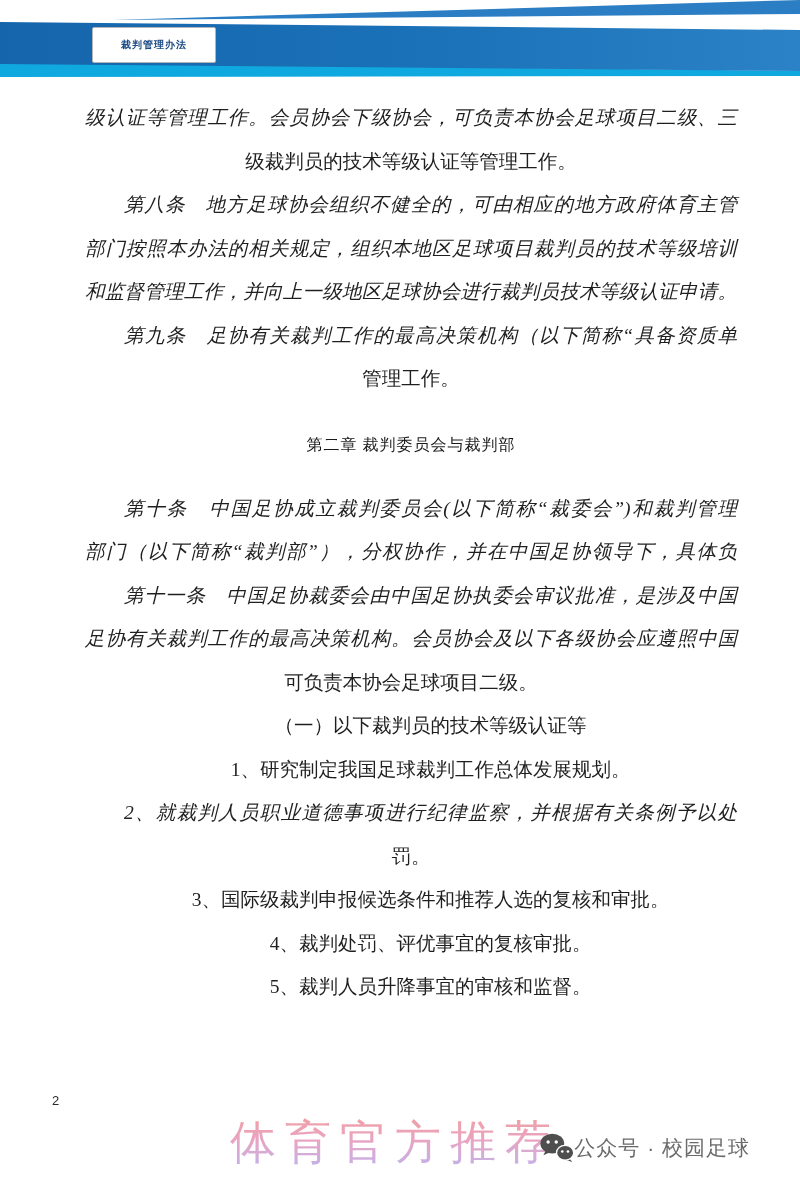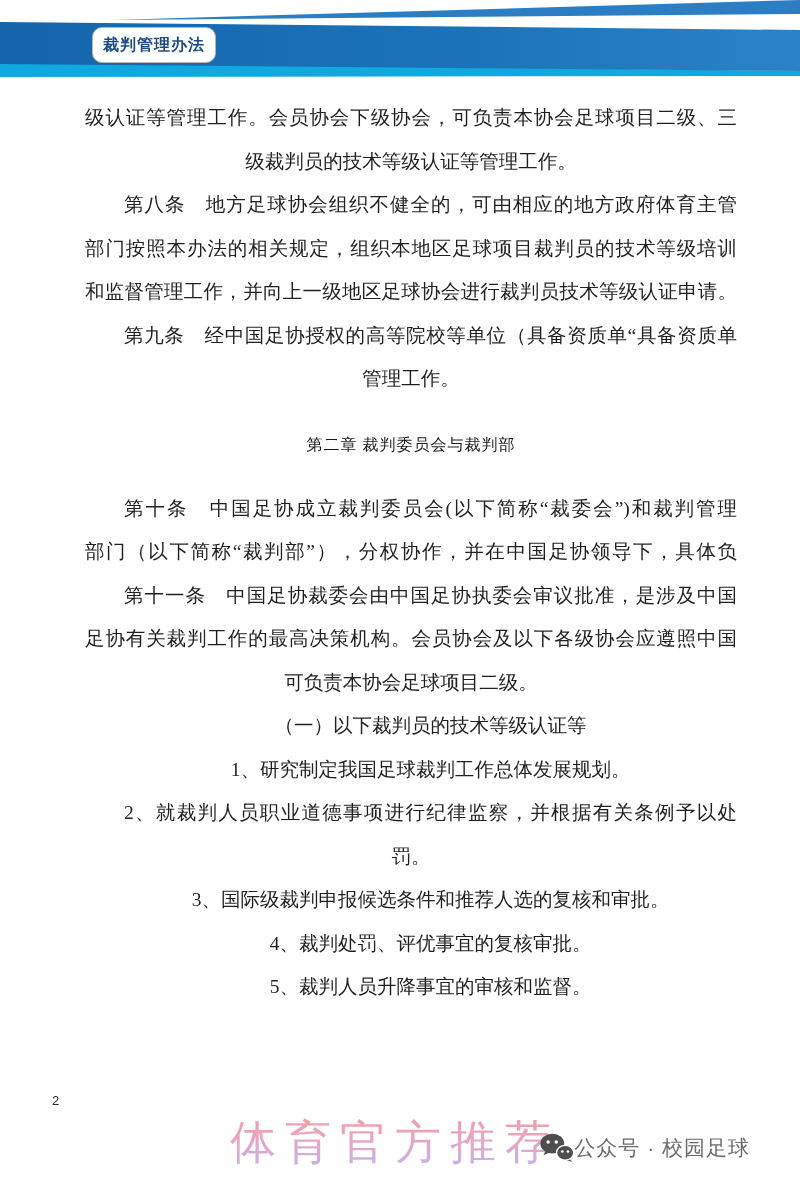--- a/index.html
+++ b/index.html
@@ -6,31 +6,31 @@
   html,body { background:#e8e8e8; }
   .page {
     position:relative; width:800px; height:1186px; margin:0 auto;
     background:#ffffff; overflow:hidden;
     font-family:"Liberation Serif","DejaVu Serif",serif;
   }
   
   .banner { position:absolute; top:0; left:0; width:800px; height:82px; }
   .badge {
     position:absolute; left:92px; top:27px; width:124px; height:36px;
-    background:#ffffff; border:1px solid #b5b5b5; border-radius:10px;
+    background:#ffffff; border:1px solid #b5b5b5; border-radius:2px;
     display:flex; align-items:center; justify-content:center;
-    font-size:16px; font-weight:600; letter-spacing:1px; color:#1c4b84;
+    font-size:10px; font-weight:600; letter-spacing:1px; color:#1c4b84;
   }
   
   .doc {
     position:absolute; left:85px; top:96px; width:652px;
     color:#1f1f1f; font-size:19.5px;
   }
   .ln { height:43.5px; line-height:43.5px; white-space:nowrap;text-align:center; }
-  .ln.full { white-space:normal; text-align:justify; text-align-last:justify; }
+  .ln.full { white-space:normal; text-align:justify; text-align-last:justify;font-style:italic; }
   .ln.indent { text-indent:2em; }
   .chapter {
     height:44px; line-height:44px; margin:22px 0 20px 0;
     font-size:16px; text-align:center; letter-spacing:1px; color:#1a1a1a;
   }
   
   .page-num {
     position:absolute; left:52px; top:1093px; font-size:13px; color:#2a2a2a;
     font-family:"Liberation Sans","DejaVu Sans",sans-serif;
   }
@@ -71,21 +71,21 @@
       <span>裁判管理办法</span>
     </div>
   </div>
 
   <div class="doc">
     <div class="ln full">级认证等管理工作。会员协会下级协会，可负责本协会足球项目二级、三</div>
     <div class="ln">级裁判员的技术等级认证等管理工作。</div>
     <div class="ln indent full">第八条　地方足球协会组织不健全的，可由相应的地方政府体育主管</div>
     <div class="ln full">部门按照本办法的相关规定，组织本地区足球项目裁判员的技术等级培训</div>
     <div class="ln full">和监督管理工作，并向上一级地区足球协会进行裁判员技术等级认证申请。</div>
-    <div class="ln indent full">第九条　经中国足协授权的高等院校等单位（具备资质单“具备资质单</div>
+    <div class="ln indent full">第九条　足协有关裁判工作的最高决策机构（以下简称“具备资质单</div>
     <div class="ln">管理工作。</div>
 
     <div class="chapter">第二章  裁判委员会与裁判部</div>
 
     <div class="ln indent full">第十条　中国足协成立裁判委员会(以下简称“裁委会”)和裁判管理</div>
     <div class="ln full">部门（以下简称“裁判部”），分权协作，并在中国足协领导下，具体负</div>
     <div class="ln indent full">第十一条　中国足协裁委会由中国足协执委会审议批准，是涉及中国</div>
     <div class="ln full">足协有关裁判工作的最高决策机构。会员协会及以下各级协会应遵照中国</div>
     <div class="ln">可负责本协会足球项目二级。</div>
     <div class="ln indent">（一）以下裁判员的技术等级认证等</div>

